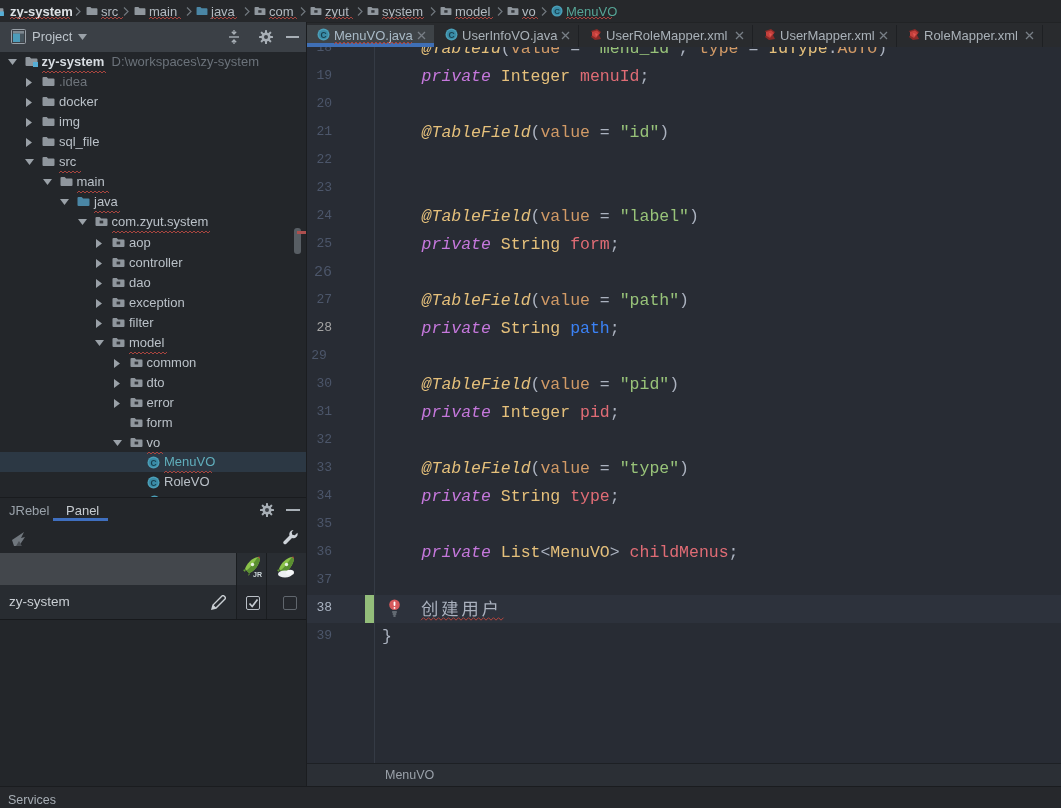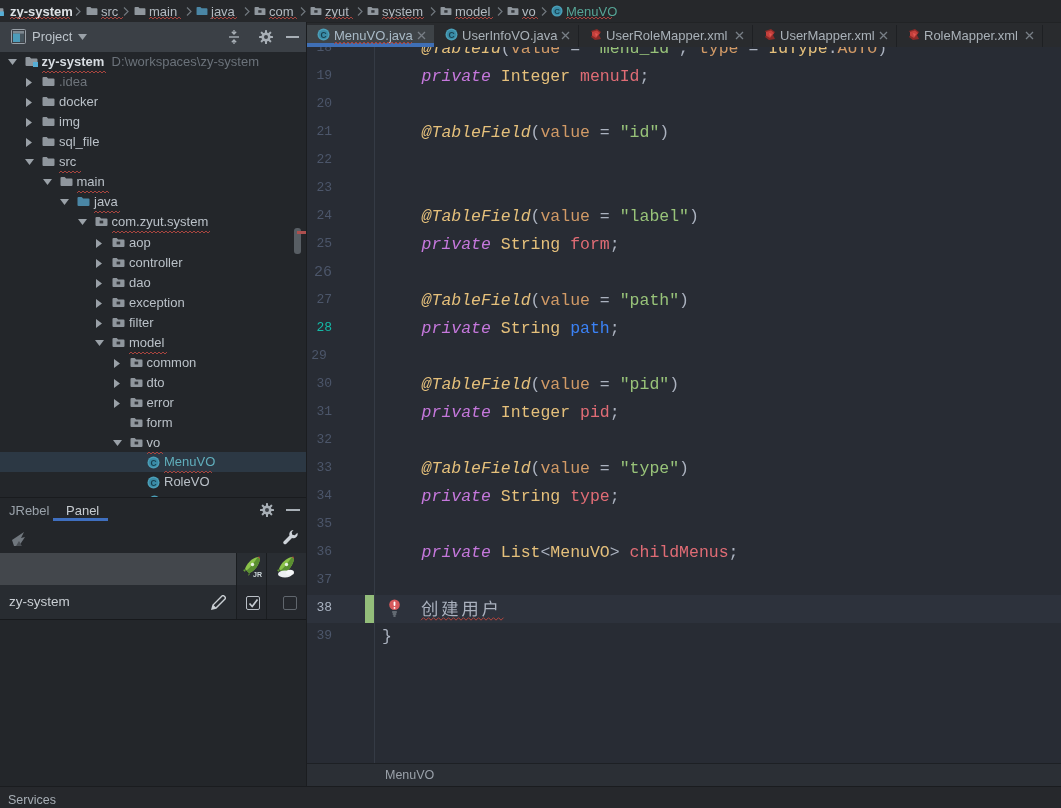--- a/index.html
+++ b/index.html
@@ -404,21 +404,21 @@
 <div class="abs" style="left:0;top:-7px;width:26px;text-align:right;font-size:13px;color:#4c566a;font-family:'Liberation Mono',monospace;">18</div>
 <div class="abs" style="left:0;top:21px;width:26px;text-align:right;font-size:13px;color:#4c566a;font-family:'Liberation Mono',monospace;">19</div>
 <div class="abs" style="left:0;top:49px;width:26px;text-align:right;font-size:13px;color:#4c566a;font-family:'Liberation Mono',monospace;">20</div>
 <div class="abs" style="left:0;top:77px;width:26px;text-align:right;font-size:13px;color:#4c566a;font-family:'Liberation Mono',monospace;">21</div>
 <div class="abs" style="left:0;top:105px;width:26px;text-align:right;font-size:13px;color:#4c566a;font-family:'Liberation Mono',monospace;">22</div>
 <div class="abs" style="left:0;top:133px;width:26px;text-align:right;font-size:13px;color:#4c566a;font-family:'Liberation Mono',monospace;">23</div>
 <div class="abs" style="left:0;top:161px;width:26px;text-align:right;font-size:13px;color:#4c566a;font-family:'Liberation Mono',monospace;">24</div>
 <div class="abs" style="left:0;top:189px;width:26px;text-align:right;font-size:13px;color:#4c566a;font-family:'Liberation Mono',monospace;">25</div>
 <div class="abs" style="left:0;top:217px;width:26px;text-align:right;font-size:15px;color:#4c566a;font-family:'Liberation Mono',monospace;">26</div>
 <div class="abs" style="left:0;top:245px;width:26px;text-align:right;font-size:13px;color:#4c566a;font-family:'Liberation Mono',monospace;">27</div>
-<div class="abs" style="left:0;top:273px;width:26px;text-align:right;font-size:13px;color:#14b8a6;font-family:'Liberation Mono',monospace;">28</div>
+<div class="abs" style="left:0;top:273px;width:26px;text-align:right;font-size:13px;color:#a3a3a3;font-family:'Liberation Mono',monospace;">28</div>
 <div class="abs" style="left:0;top:301px;width:26px;text-align:center;font-size:13px;color:#4c566a;font-family:'Liberation Mono',monospace;">29</div>
 <div class="abs" style="left:0;top:329px;width:26px;text-align:right;font-size:13px;color:#4c566a;font-family:'Liberation Mono',monospace;">30</div>
 <div class="abs" style="left:0;top:357px;width:26px;text-align:right;font-size:13px;color:#4c566a;font-family:'Liberation Mono',monospace;">31</div>
 <div class="abs" style="left:0;top:385px;width:26px;text-align:right;font-size:13px;color:#4c566a;font-family:'Liberation Mono',monospace;">32</div>
 <div class="abs" style="left:0;top:413px;width:26px;text-align:right;font-size:13px;color:#4c566a;font-family:'Liberation Mono',monospace;">33</div>
 <div class="abs" style="left:0;top:441px;width:26px;text-align:right;font-size:13px;color:#4c566a;font-family:'Liberation Mono',monospace;">34</div>
 <div class="abs" style="left:0;top:469px;width:26px;text-align:right;font-size:13px;color:#4c566a;font-family:'Liberation Mono',monospace;">35</div>
 <div class="abs" style="left:0;top:497px;width:26px;text-align:right;font-size:13px;color:#4c566a;font-family:'Liberation Mono',monospace;">36</div>
 <div class="abs" style="left:0;top:525px;width:26px;text-align:right;font-size:13px;color:#4c566a;font-family:'Liberation Mono',monospace;">37</div>
 <div class="abs" style="left:0;top:553px;width:26px;text-align:right;font-size:13px;color:#a9b2c0;font-family:'Liberation Mono',monospace;">38</div>

